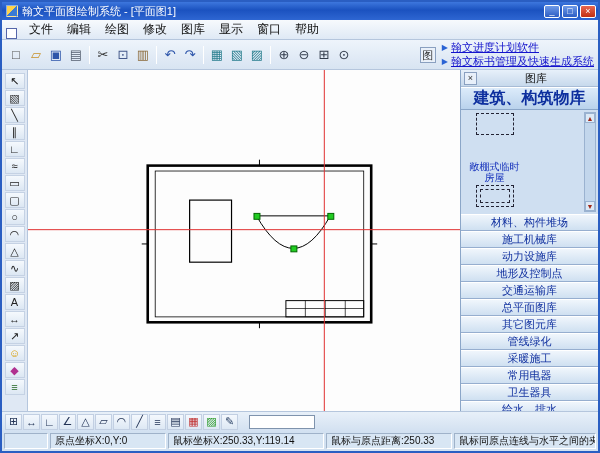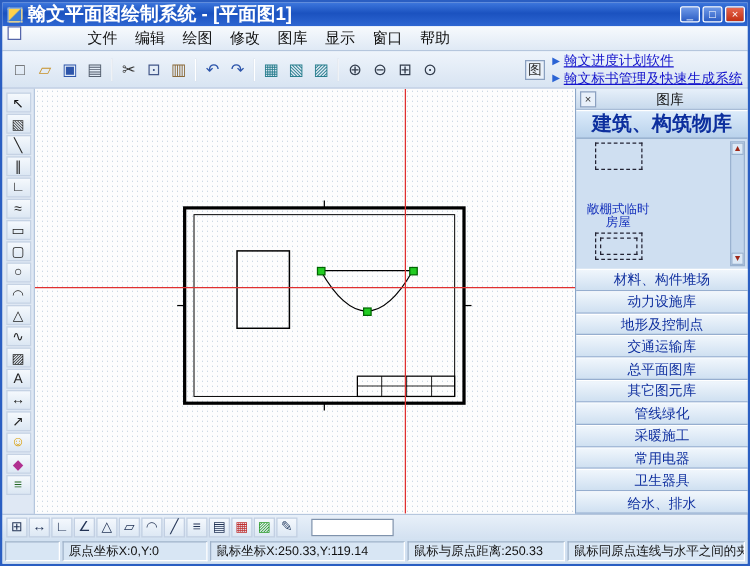--- a/index.html
+++ b/index.html
@@ -1,24 +1,24 @@
 <!DOCTYPE html>
 <html><head>
 <meta charset="utf-8">
 <style>
 * { margin:0; padding:0; box-sizing:border-box; }
 html,body { width:600px; height:453px; }
 body { font-family:"Liberation Sans","DejaVu Sans",sans-serif; font-size:11px; background:#fff; }
 .window { width:600px; height:453px; display:flex; flex-direction:column; border:2px solid #2a5ec2; background:#dce6f4; }
 .titlebar { flex:0 0 18px; display:flex; align-items:center; padding:0 2px 0 4px; background:linear-gradient(180deg,#3d77dd 0%,#1b52c0 45%,#2e66d2 100%); color:#fff; }
 .app-icon { width:12px; height:12px; background:linear-gradient(135deg,#ffd24a 0 50%,#3a7bd5 50% 100%); border:1px solid rgba(255,255,255,.4); margin-right:4px; }
-.title-text { font-weight:bold; font-size:15px; flex:1; white-space:nowrap; overflow:hidden; }
+.title-text { font-weight:normal; font-size:11px; flex:1; white-space:nowrap; overflow:hidden; }
 .win-btn { width:16px; height:13px; margin-left:2px; border:1px solid #fff; border-radius:2px; background:linear-gradient(180deg,#6f9ae8,#2c5dc4); color:#fff; font-size:9px; line-height:11px; text-align:center; cursor:default; }
 .win-btn.close { background:linear-gradient(180deg,#e8674f,#c22f12); }
-.menubar { flex:0 0 17px; display:flex; align-items:flex-start; background:linear-gradient(180deg,#f7fafd,#dfe9f5); border-bottom:1px solid #b5c6dd; padding-left:3px;gap:41px; }
+.menubar { flex:0 0 17px; display:flex; align-items:flex-end; background:linear-gradient(180deg,#f7fafd,#dfe9f5); border-bottom:1px solid #b5c6dd; padding-left:3px; }
 .doc-icon { width:11px; height:11px; border:1px solid #5566aa; background:#fff; margin:0 5px 0 1px; }
 .menu-item { padding:1px 7px; font-size:12px; color:#111; }
 .toolbar { flex:0 0 30px; display:flex; align-items:center; background:linear-gradient(180deg,#eef4fb,#d8e4f2); border-bottom:1px solid #b5c6dd; padding:0 4px; }
 .ticon { width:20px; height:19px; display:inline-flex; align-items:center; justify-content:center; font-size:13px; border:1px solid transparent; }
 .tsep { width:1px; height:18px; background:#b0bed2; margin:0 3px; border-right:1px solid #fff; }
 .toolbar-right { margin-left:auto; display:flex; align-items:center; gap:6px; }
 .panel-toggle { width:16px; height:16px; border:1px solid #8aa0c0; background:#eaf1fa; font-size:11px; text-align:center; line-height:14px; color:#333; }
 .links { display:flex; flex-direction:column; justify-content:center; gap:1px; }
 .link-row { display:flex; align-items:center; gap:3px; height:13px; }
 .link-bullet { color:#2a63d4; font-size:8px; }
@@ -193,20 +193,21 @@
           <div class="lib-cell">
             <div class="lib-icon icon-rect-x"></div>
           </div>
           <div class="lib-scrollbar">
           <div class="scroll-arrow">▲</div>
           <div class="scroll-arrow">▼</div>
         </div>
       </div>
       <div class="lib-cats" id="lib-cats">
           <div class="lib-cat">材料、构件堆场</div>
+          <div class="lib-cat">施工机械库</div>
           <div class="lib-cat">动力设施库</div>
           <div class="lib-cat">地形及控制点</div>
           <div class="lib-cat">交通运输库</div>
           <div class="lib-cat">总平面图库</div>
           <div class="lib-cat">其它图元库</div>
           <div class="lib-cat">管线绿化</div>
           <div class="lib-cat">采暖施工</div>
           <div class="lib-cat">常用电器</div>
           <div class="lib-cat">卫生器具</div>
           <div class="lib-cat">给水、排水</div>

